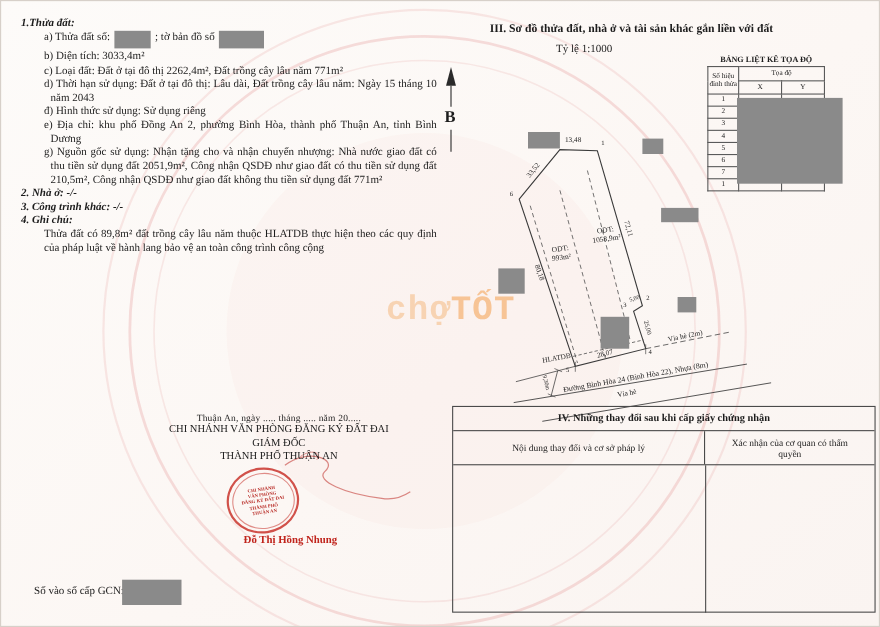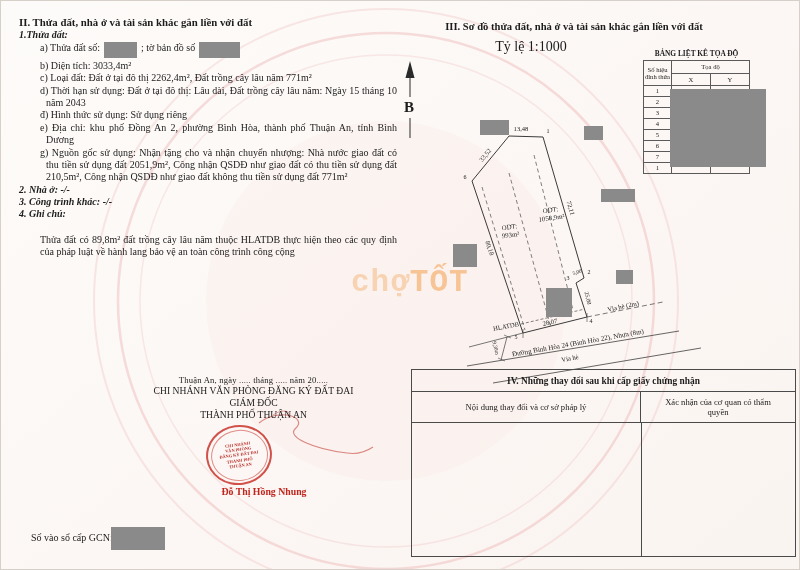--- a/index.html
+++ b/index.html
@@ -12,34 +12,34 @@
   .abs{position:absolute;}
   
   svg.layer{position:absolute;left:0;top:0;pointer-events:none;}
   
   #sec2{left:18px;top:15px;width:378px;font-size:10px;line-height:1.24;}
   #sec2 .h{font-weight:bold;font-size:10.8px;}
   #sec2 .sub{font-weight:bold;font-style:italic;margin-left:0;}
   #sec2 .item{margin-left:21px;padding-left:6px;text-indent:-6px;text-align:justify;}
   #sec2 .itemA{margin-left:21px;display:flex;align-items:flex-start;gap:4px;height:18px;}
   .redact{background:#8a8a8a;display:inline-block;}
-  #sec2 .note{margin-left:21px;text-align:justify;margin-top:13px;}
+  #sec2 .note{margin-left:21px;text-align:justify;}
   
   #sig{left:140px;top:374px;width:225px;text-align:center;}
   #sig .date{font-size:8.6px;letter-spacing:.2px;}
   #sig .org{font-weight:normal;font-size:9.6px;line-height:1.25;}
   #stamp{left:205px;top:424px;width:62px;height:56px;border:2.2px solid rgba(196,34,26,.78);
     border-radius:50%;transform:rotate(-8deg);}
   #stamp .inner{position:absolute;inset:2.5px;border:1px solid rgba(196,34,26,.5);border-radius:50%;}
   #stamp .txt{position:absolute;inset:0;display:flex;flex-direction:column;justify-content:center;
     text-align:center;font-size:4.3px;line-height:1.2;font-weight:bold;color:rgba(178,24,18,.92);}
   .red-name{color:#c0241c;font-weight:bold;font-size:9.8px;}
   
   .c-title{font-weight:bold;font-size:10.6px;text-align:center;}
-  .scale{font-size:14px;text-align:center;}
+  .scale{font-size:10px;text-align:center;}
   
   #coordwrap{left:642px;top:48px;width:107px;}
   #coordwrap .t-title{font-weight:bold;font-size:7.4px;text-align:center;margin-bottom:2px;white-space:nowrap;}
   table.coord{border-collapse:collapse;width:107px;table-layout:fixed;}
   table.coord td,table.coord th{border:0.8px solid #5a5a5a;font-weight:normal;
     font-size:6.6px;text-align:center;padding:0;line-height:1.1;}
   
   .ml{position:absolute;font-size:6.6px;color:#232323;white-space:nowrap;
       transform:translate(-50%,-50%) rotate(var(--r,0deg));}
   .vx{position:absolute;font-size:6px;color:#232323;transform:translate(-50%,-50%);}
@@ -101,21 +101,20 @@
 
     <path d="M258,422 C278,406 308,416 294,428 C286,436 312,448 346,452 C358,454 366,450 372,446" fill="none" stroke="rgba(185,25,20,0.5)" stroke-width="1.1"></path>
     <path d="M272,414 C282,407 292,410 287,417" fill="none" stroke="rgba(185,25,20,0.45)" stroke-width="0.9"></path>
   </svg>
 
   <div id="wm" class="abs">
     <span class="p1">chợ</span><span class="p2">TỐT</span>
   </div>
 
   <div id="sec2" class="abs">
-    <div class="h">II. Thửa đất, nhà ở và tài sản khác gắn liền với đất</div>
     <div class="sub">1.Thửa đất:</div>
 
     <div class="itemA">
       <span>a) Thửa đất số:</span>
       <span class="redact" style="width:33px;height:16px;"></span>
       <span>;  tờ bản đồ số</span>
       <span class="redact" style="width:41px;height:16px;"></span>
     </div>
 
     <div class="item">b) Diện tích: 3033,4m²</div>

